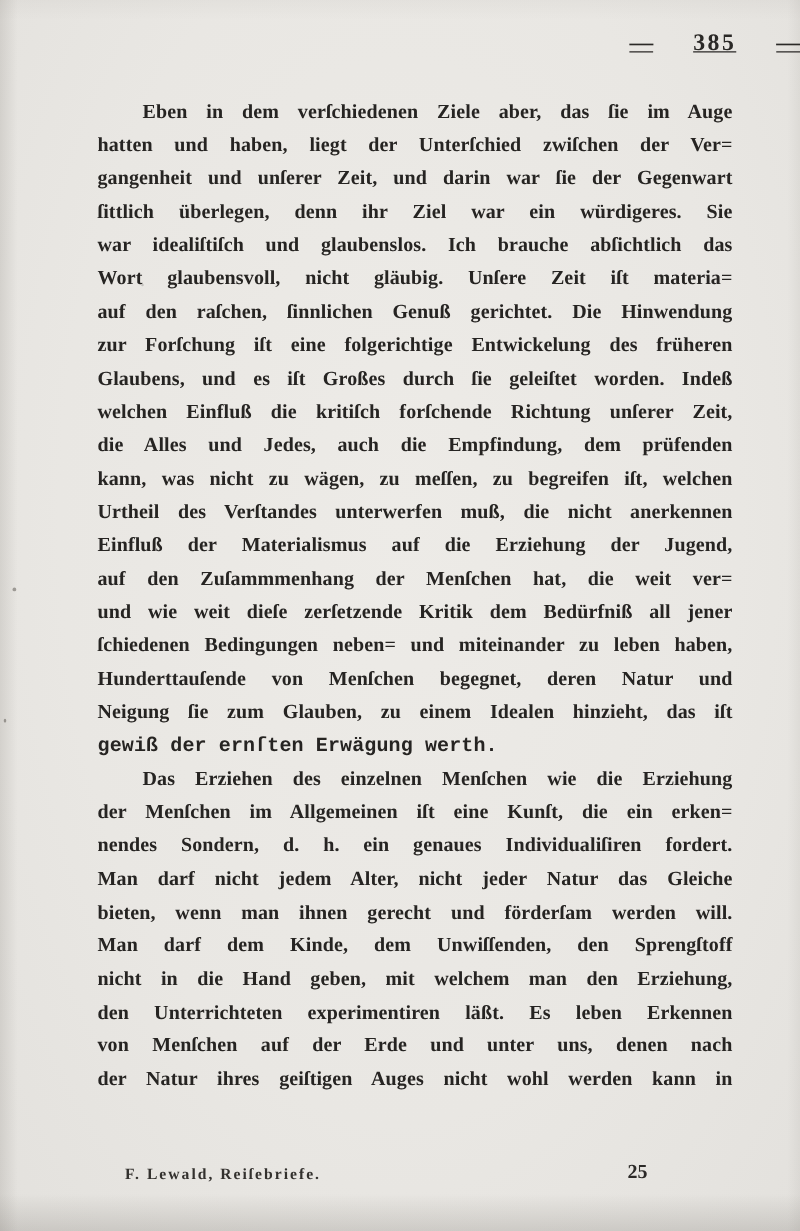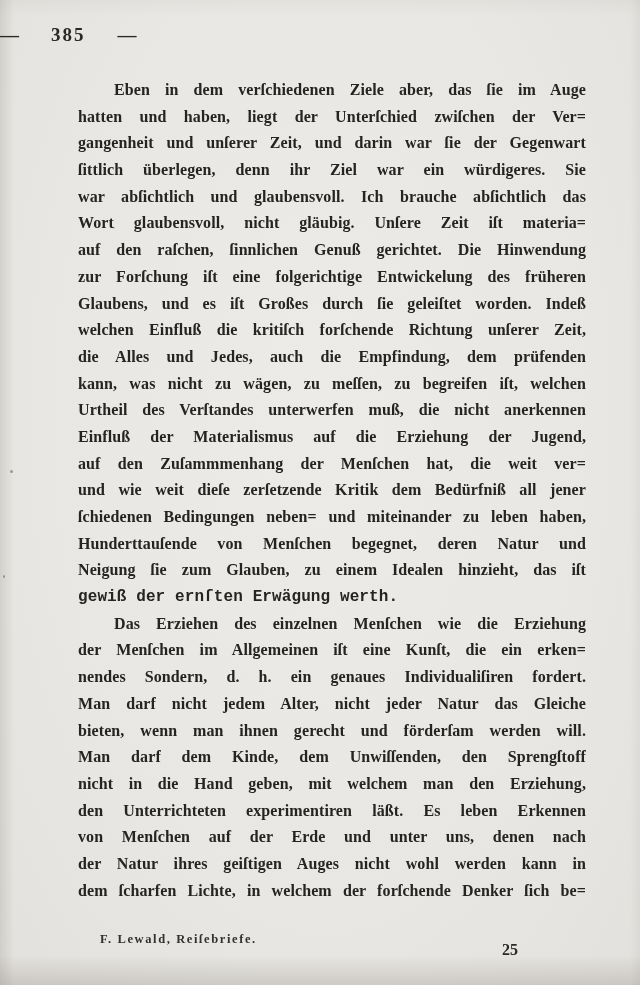--- a/index.html
+++ b/index.html
@@ -19,24 +19,25 @@
       linear-gradient(to bottom, rgba(110,105,98,0.05), rgba(110,105,98,0) 16px),
       radial-gradient(ellipse at 50% 42%, #edebe7 0%, #e9e7e3 60%, #e3e1dd 100%);
     font-family: "Liberation Serif", "DejaVu Serif", serif;
     color: #262422;
   }
   .page-header {
     position: absolute;
     top: 24px;
     left: 0;
     width: 100%;
-    text-align: left;
+    text-align: right;
     font-size: 19px;
     font-weight: bold;
     color: #2b2927;
+    text-decoration: underline;
   }
   .page-header .dash { letter-spacing: 0; }
   .page-header .num { margin: 0 32px; letter-spacing: 2px; }
   .text-block {
     position: absolute;
     top: 77px;
     left: 78px;
     width: 508px;
   }
   .line {
@@ -68,21 +69,20 @@
     letter-spacing: 1.6px;
     color: #33312e;
   }
   .footer-sheet {
     position: absolute;
     left: 402px;
     top: 0;
     font-size: 16px;
     font-weight: bold;
     color: #2b2927;
-    margin-top: 12px;
   }
   .speck {
     position: absolute;
     border-radius: 50%;
     background: rgba(70,66,60,0.45);
   }
   .speck-1 { left: 10px; top: 470px; width: 3px; height: 3px; }
   .speck-2 { left: 3px;  top: 575px; width: 2px; height: 3px; }
   .speck-3 { left: 113px; top: 227px; width: 2px; height: 2px; opacity: .5; }
 </style>
@@ -95,21 +95,21 @@
     <span class="dash">—</span><span class="num">385</span><span class="dash">—</span>
   </div>
 
   <div class="text-block">
 
     <div>
       <div class="line indent">Eben in dem verſchiedenen Ziele aber, das ſie im Auge</div>
       <div class="line">hatten und haben, liegt der Unterſchied zwiſchen der Ver=</div>
       <div class="line">gangenheit und unſerer Zeit, und darin war ſie der Gegenwart</div>
       <div class="line">ſittlich überlegen, denn ihr Ziel war ein würdigeres.  Sie</div>
-      <div class="line">war abſichtlich und glaubensvoll.  Ich brauche abſichtlich das</div>
+      <div class="line">war idealiſtiſch und glaubenslos.  Ich brauche abſichtlich das</div>
       <div class="line">Wort glaubensvoll, nicht gläubig.  Unſere Zeit iſt materia=</div>
       <div class="line">auf den raſchen, ſinnlichen Genuß gerichtet.  Die Hinwendung</div>
       <div class="line">zur Forſchung iſt eine folgerichtige Entwickelung des früheren</div>
       <div class="line">Glaubens, und es iſt Großes durch ſie geleiſtet worden.  Indeß</div>
       <div class="line">welchen Einfluß die kritiſch forſchende Richtung unſerer Zeit,</div>
       <div class="line">die Alles und Jedes, auch die Empfindung, dem prüfenden</div>
       <div class="line">kann, was nicht zu wägen, zu meſſen, zu begreifen iſt, welchen</div>
       <div class="line">Urtheil des Verſtandes unterwerfen muß, die nicht anerkennen</div>
       <div class="line">Einfluß der Materialismus auf die Erziehung der Jugend,</div>
       <div class="line">auf den Zuſammmenhang der Menſchen hat, die weit ver=</div>
@@ -124,21 +124,20 @@
       <div class="line indent">Das Erziehen des einzelnen Menſchen wie die Erziehung</div>
       <div class="line">der Menſchen im Allgemeinen iſt eine Kunſt, die ein erken=</div>
       <div class="line">nendes Sondern, d. h. ein genaues Individualiſiren fordert.</div>
       <div class="line">Man darf nicht jedem Alter, nicht jeder Natur das Gleiche</div>
       <div class="line">bieten, wenn man ihnen gerecht und förderſam werden will.</div>
       <div class="line">Man darf dem Kinde, dem Unwiſſenden, den Sprengſtoff</div>
       <div class="line">nicht in die Hand geben, mit welchem man den Erziehung,</div>
       <div class="line">den Unterrichteten experimentiren läßt.  Es leben Erkennen</div>
       <div class="line">von Menſchen auf der Erde und unter uns, denen nach</div>
       <div class="line">der Natur ihres geiſtigen Auges nicht wohl werden kann in</div>
-      <div class="line">dem ſcharfen Lichte, in welchem der forſchende Denker ſich be=</div>
     </div>
 
   </div>
 
   <div class="page-footer">
     <span class="footer-signature">F. Lewald, Reiſebriefe.</span>
     <span class="footer-sheet">25</span>
   </div>
 
   <div class="speck speck-1"></div>

